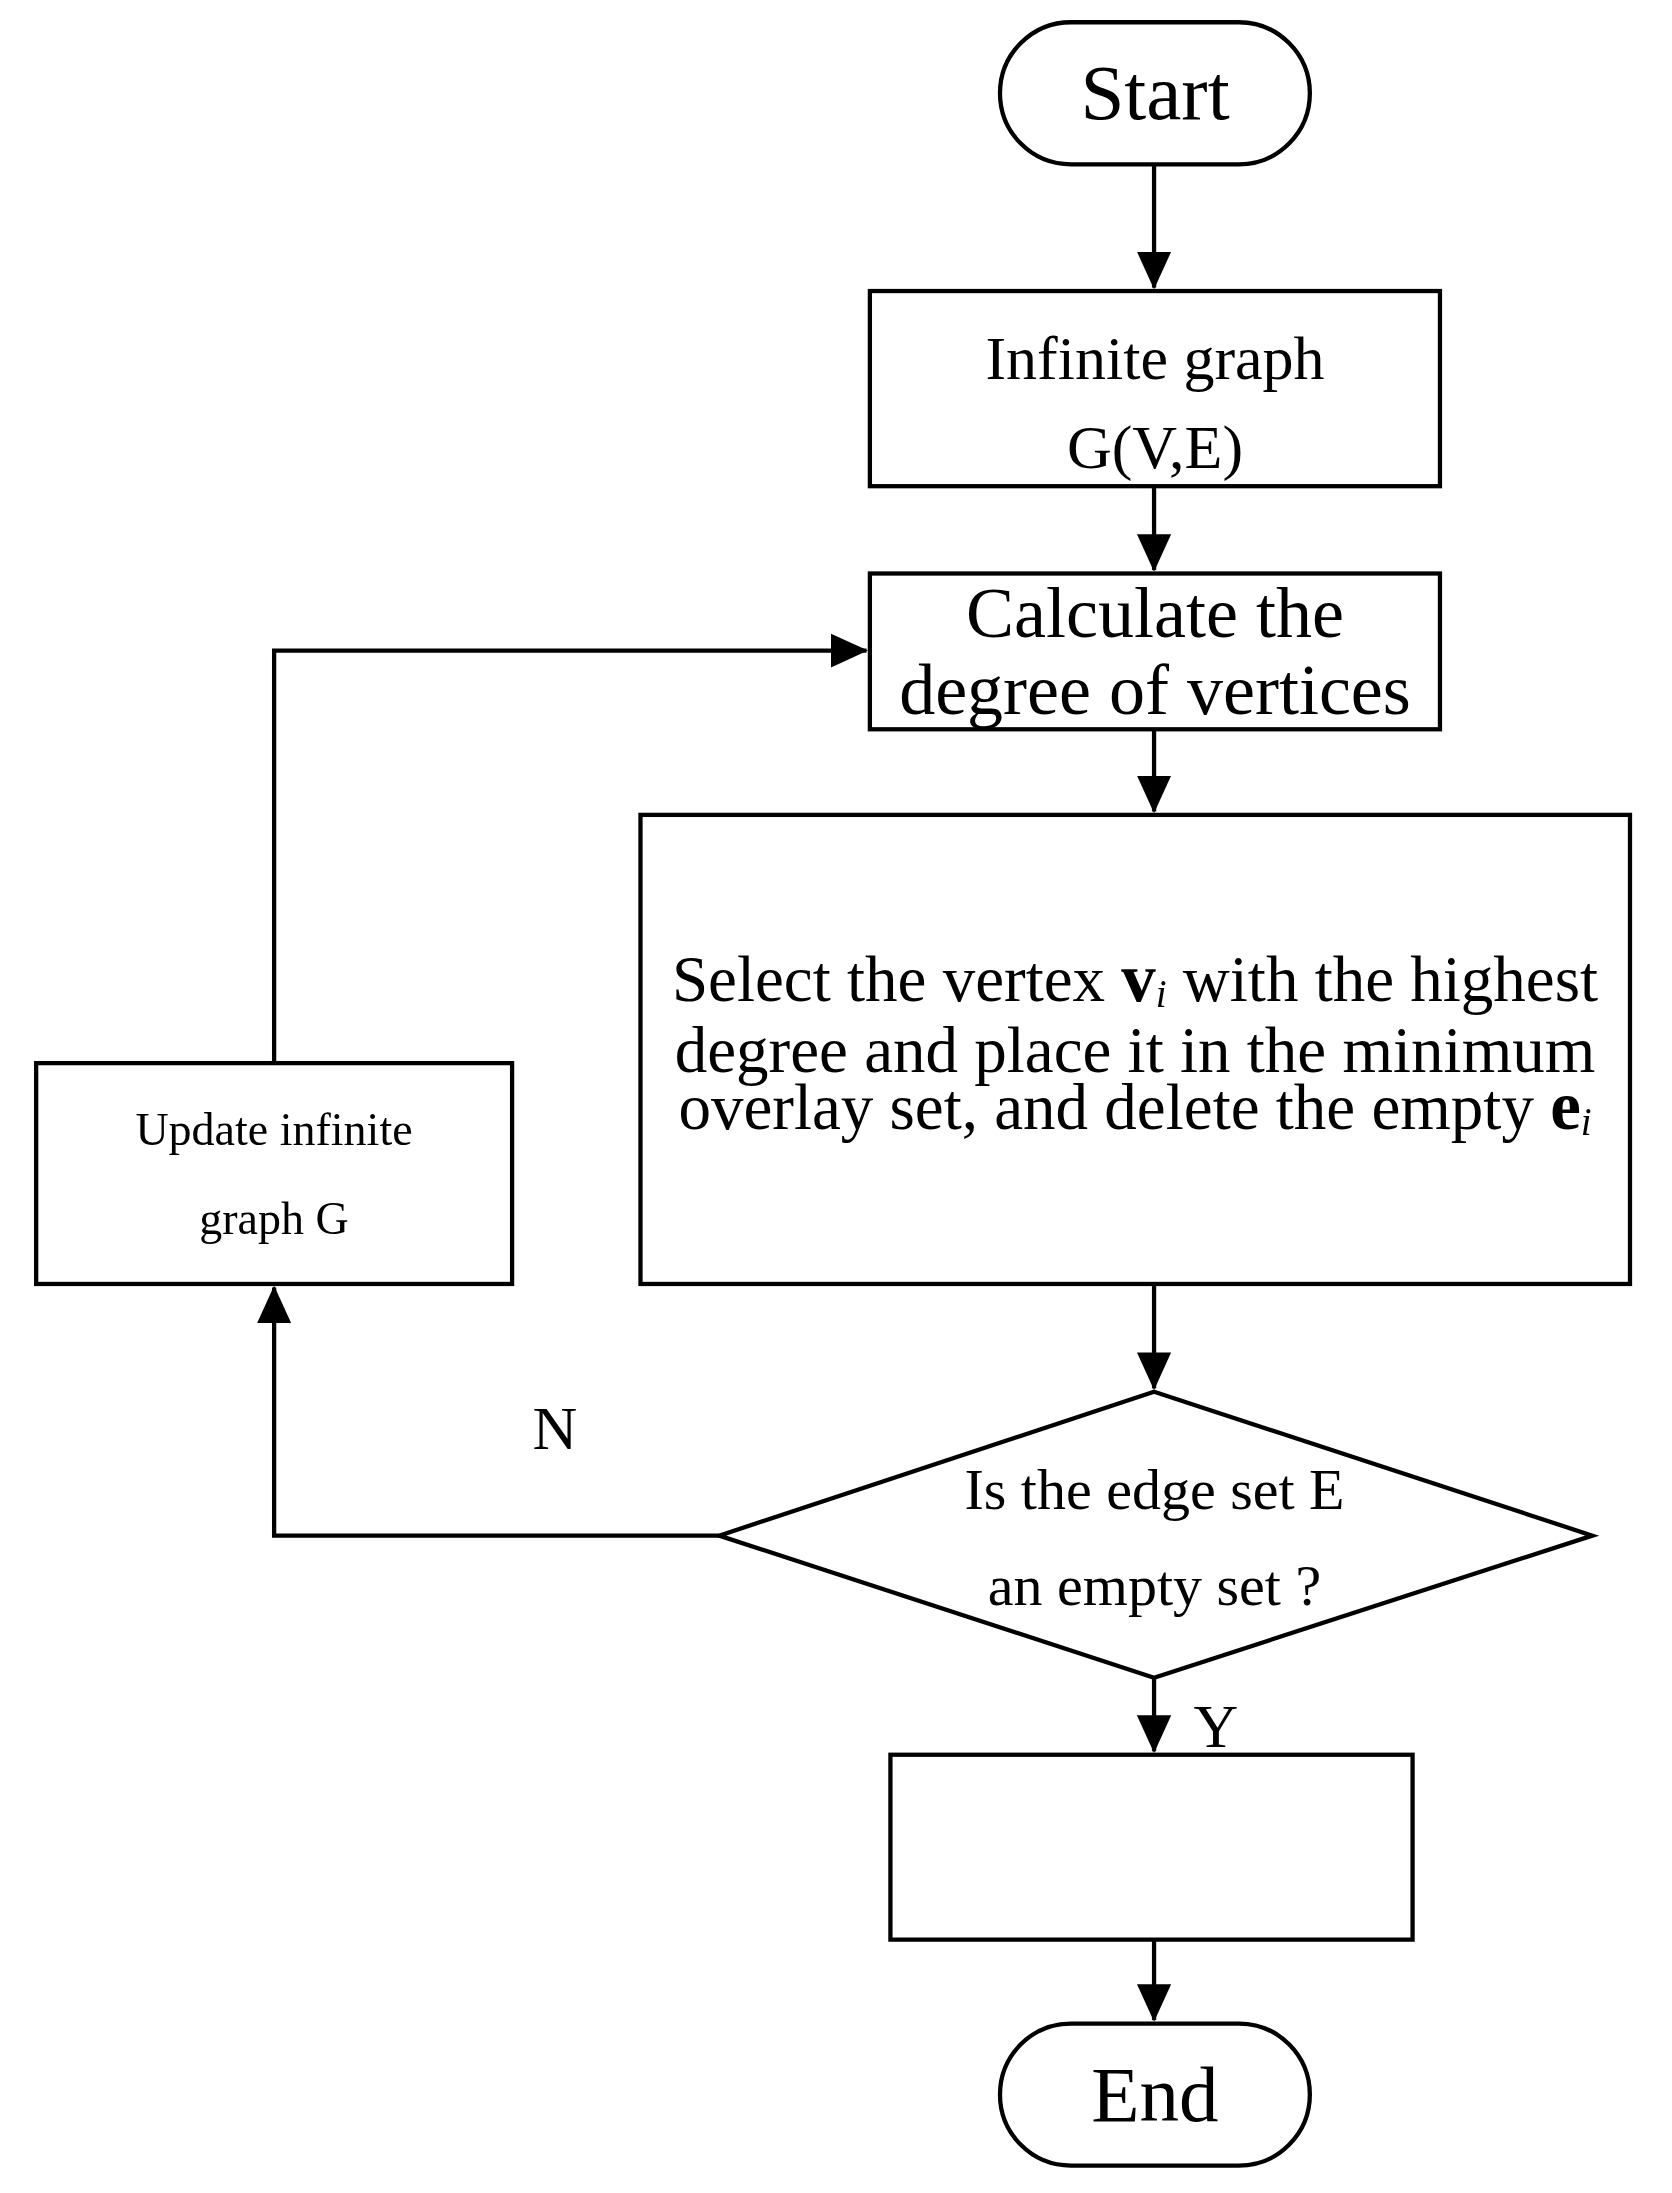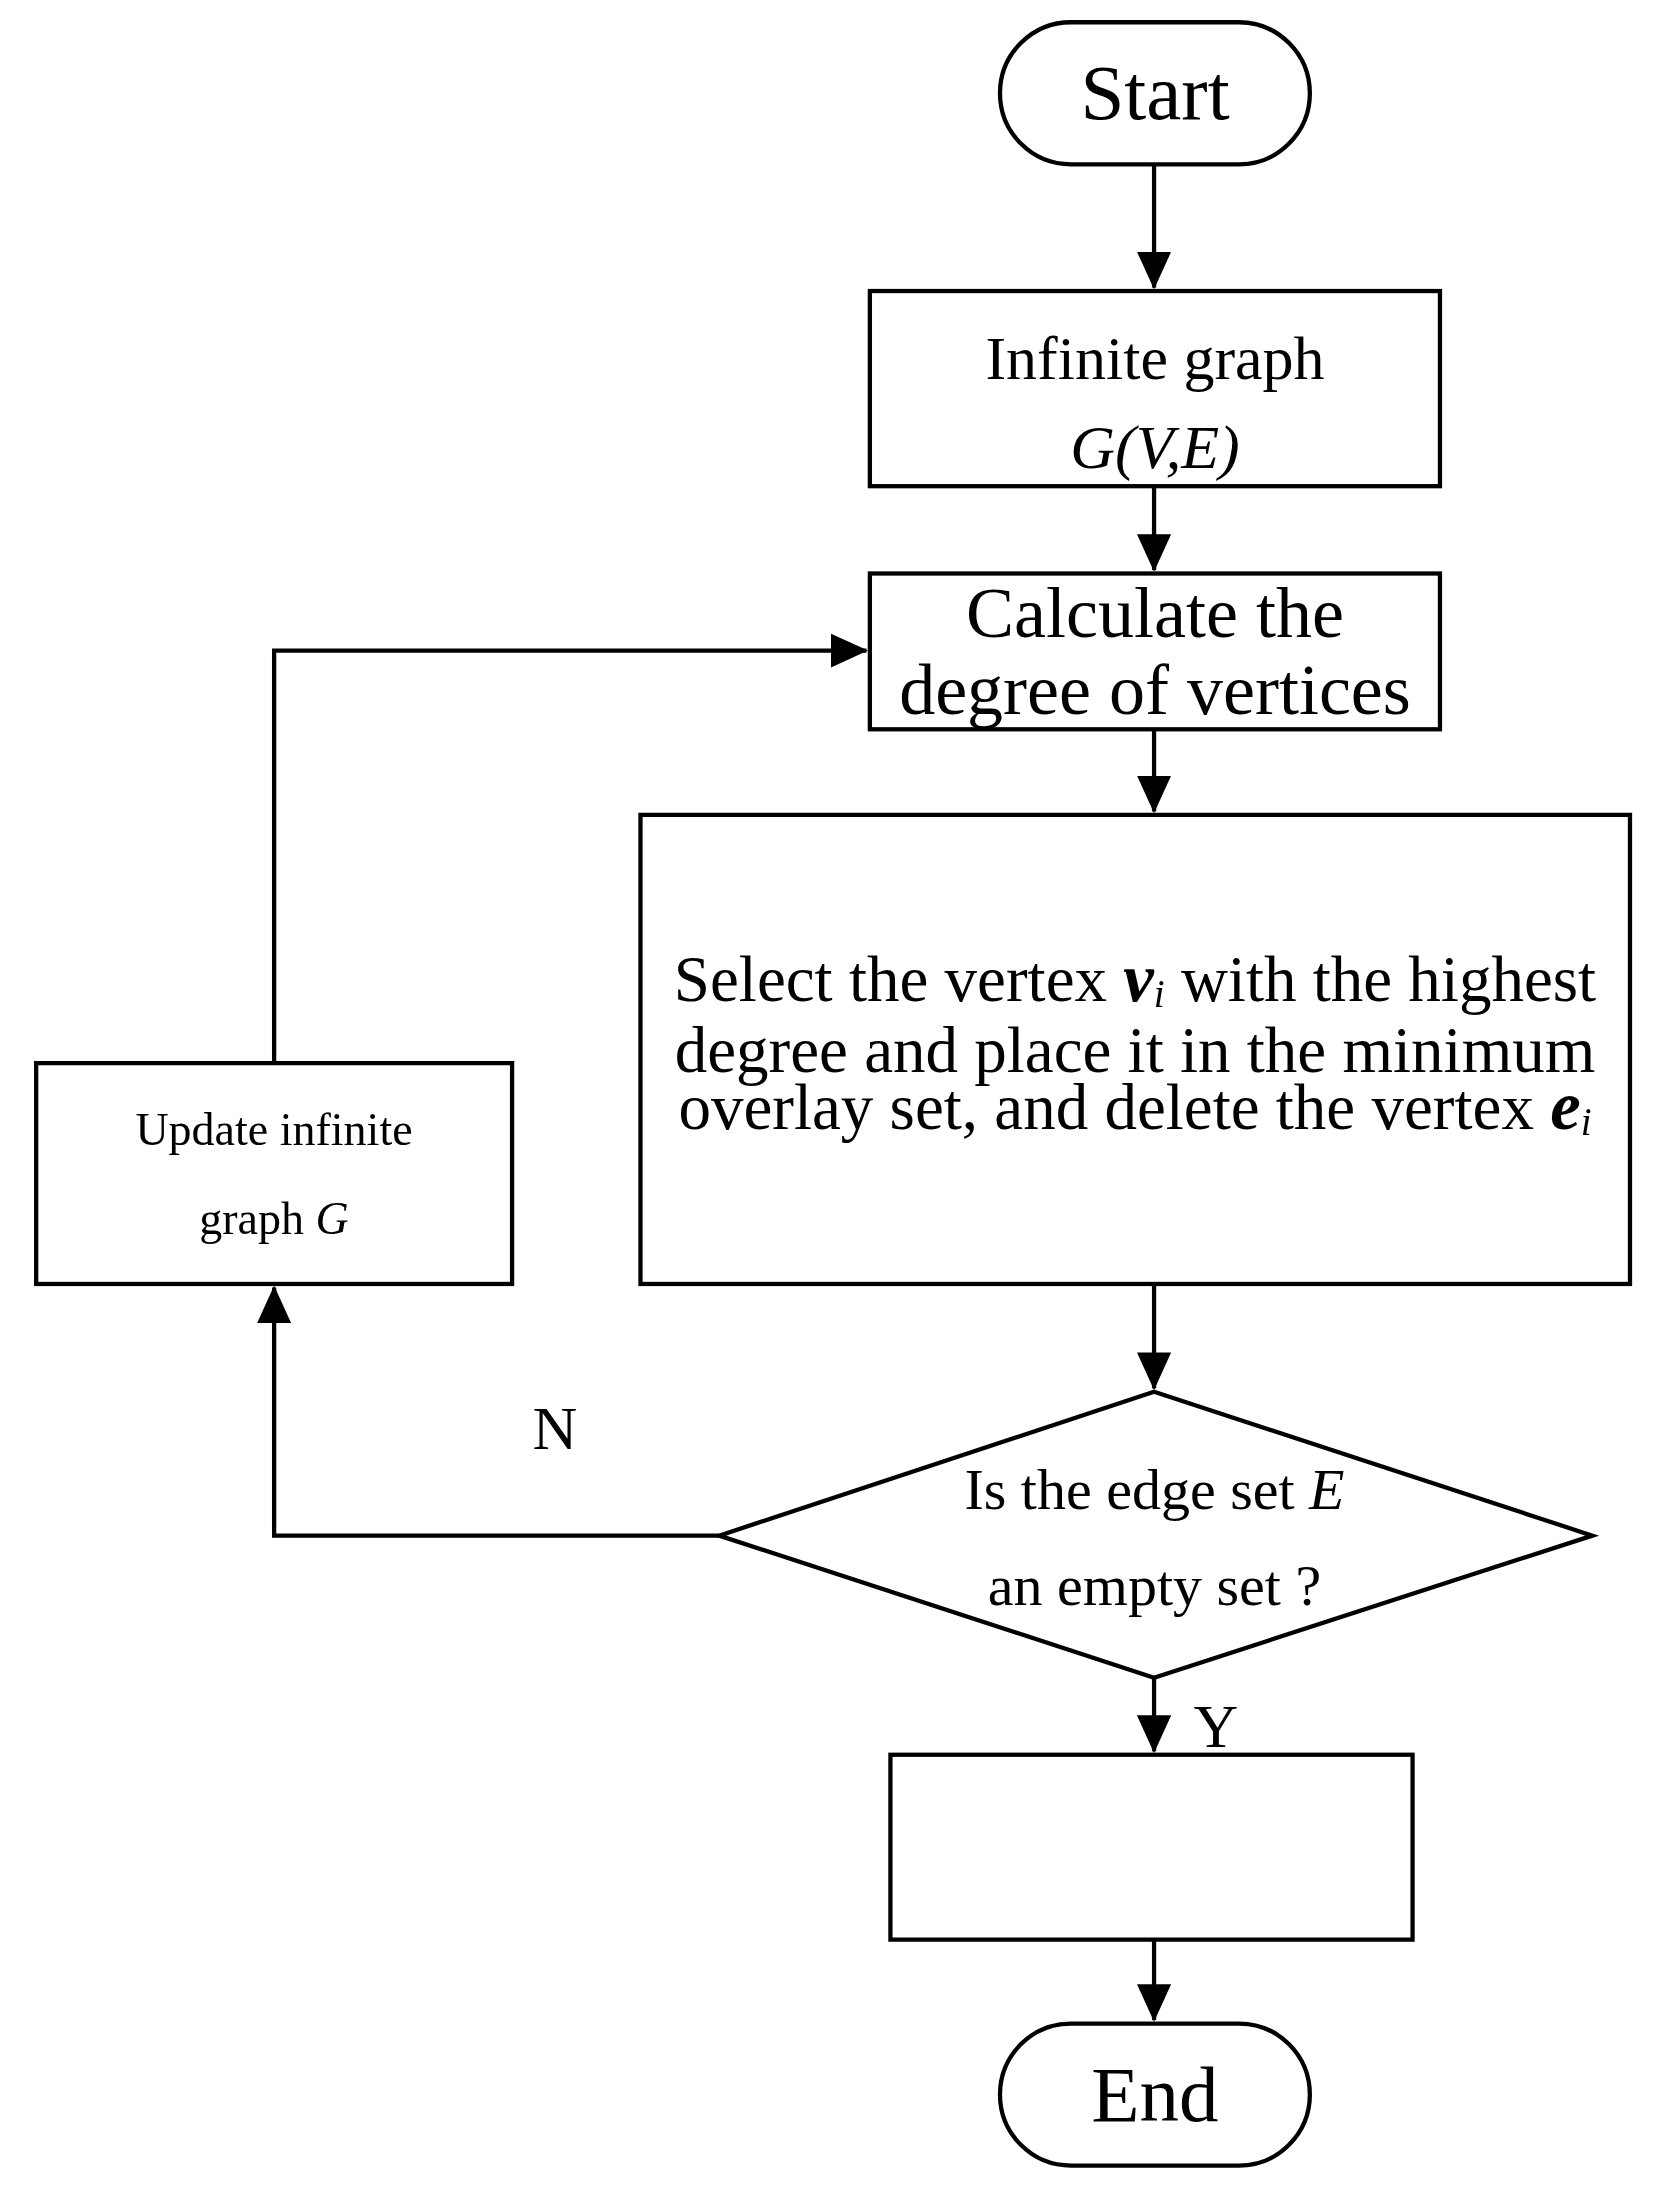--- a/index.html
+++ b/index.html
@@ -13,21 +13,21 @@
     overflow:hidden;
   }
   .stage svg { position:absolute; left:0; top:0; }
   .node {
     position:absolute;
     display:flex; flex-direction:column;
     justify-content:center;
     text-align:center;
   }
   .ln { white-space:nowrap; }
-  .it { font-style:italic; }
+  .it { }
   .bd { font-weight:bold; font-size:1.06em; }
   .sb { font-size:0.6em; vertical-align:-0.15em; font-style:italic; }
   .f-term { font-size:79px; }
   .f-infinite { font-size:62px; line-height:89px; }
   .f-calc { font-size:72px; line-height:77px; }
   .f-select { font-size:65px; line-height:56px; }
   .f-diamond { font-size:58px; line-height:96px; }
   .f-update { font-size:46px; line-height:89px; }
   .f-min { font-size:62px; line-height:86px; }
   .f-branch { font-size:62px; }
@@ -75,21 +75,21 @@
   </div>
 
   <div class="node f-calc" style="left:870px;top:574px;width:570px;height:156px">
     <div class="ln">Calculate the</div>
     <div class="ln">degree of vertices</div>
   </div>
 
   <div class="node f-select" style="left:640px;top:815px;width:990px;height:469px">
     <div class="ln"><span>Select the vertex </span><span class="it bd">v</span><span class="sb">i</span><span> with the highest</span></div>
     <div class="ln">degree and place it in the minimum</div>
-    <div class="ln"><span>overlay set, and delete the vertex </span><span class="it bd">e</span><span class="sb">i</span></div>
+    <div class="ln"><span>overlay set, and delete the empty </span><span class="it bd">e</span><span class="sb">i</span></div>
   </div>
 
   <div class="node f-update" style="left:36px;top:1063px;width:476px;height:221px">
     <div class="ln">Update infinite</div>
     <div class="ln"><span>graph </span><span class="it">G</span></div>
   </div>
 
   <div class="node f-diamond" style="left:752px;top:1438px;width:805px;height:199px">
     <div class="ln"><span>Is the edge set </span><span class="it">E</span></div>
     <div class="ln">an empty set ?</div>

